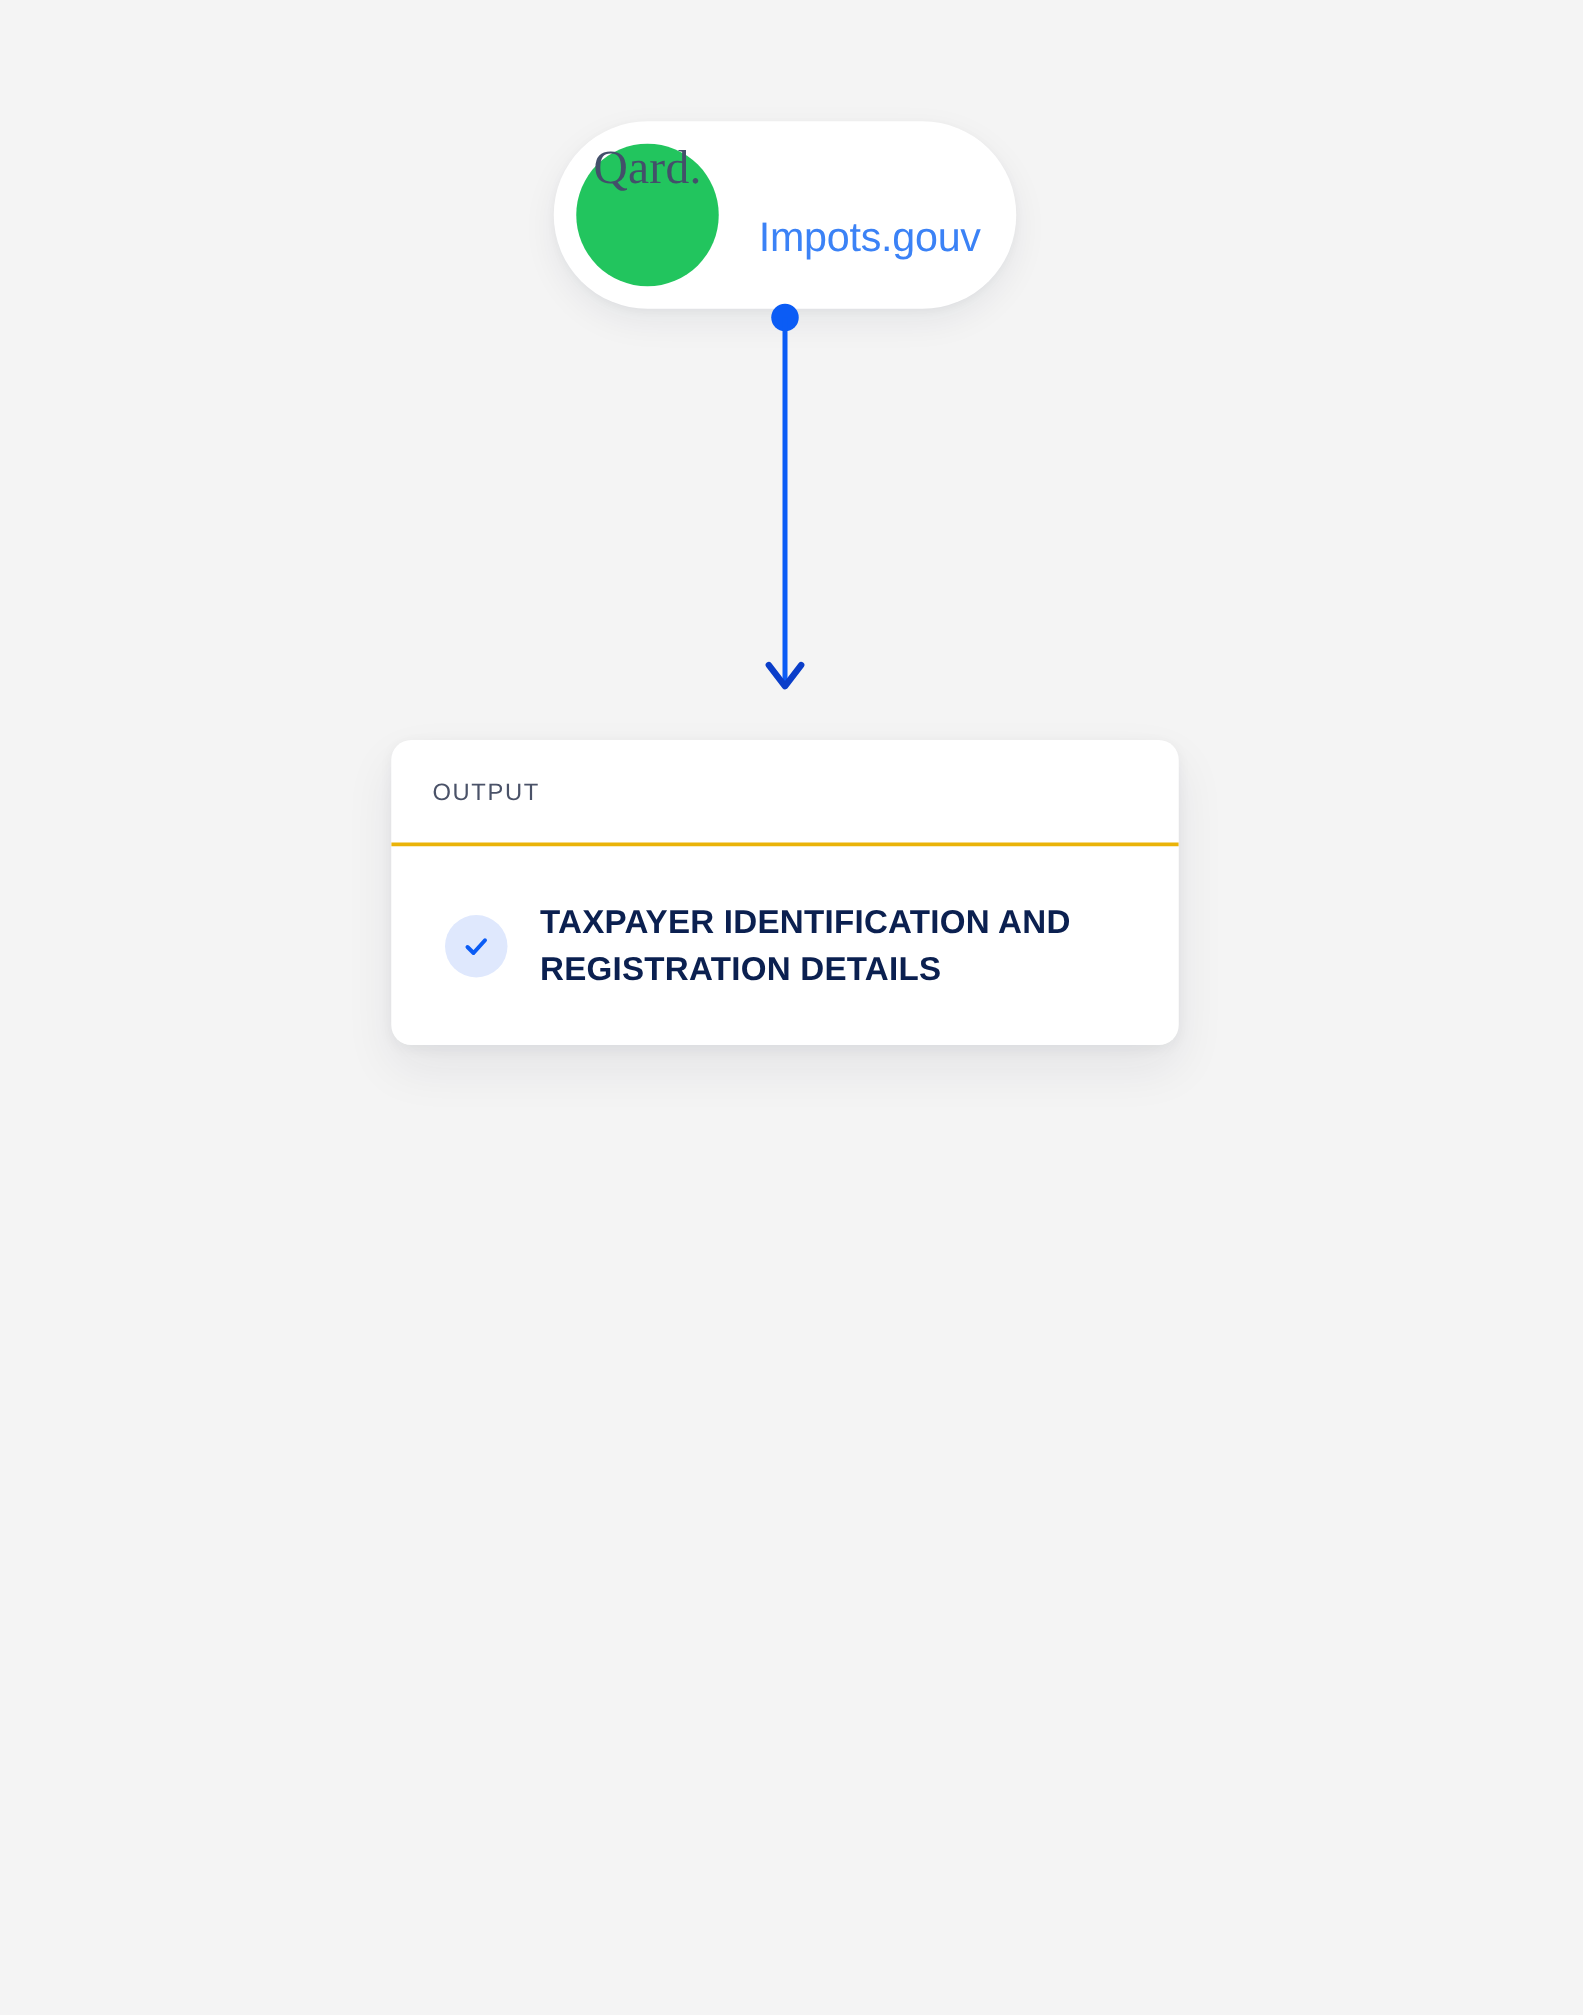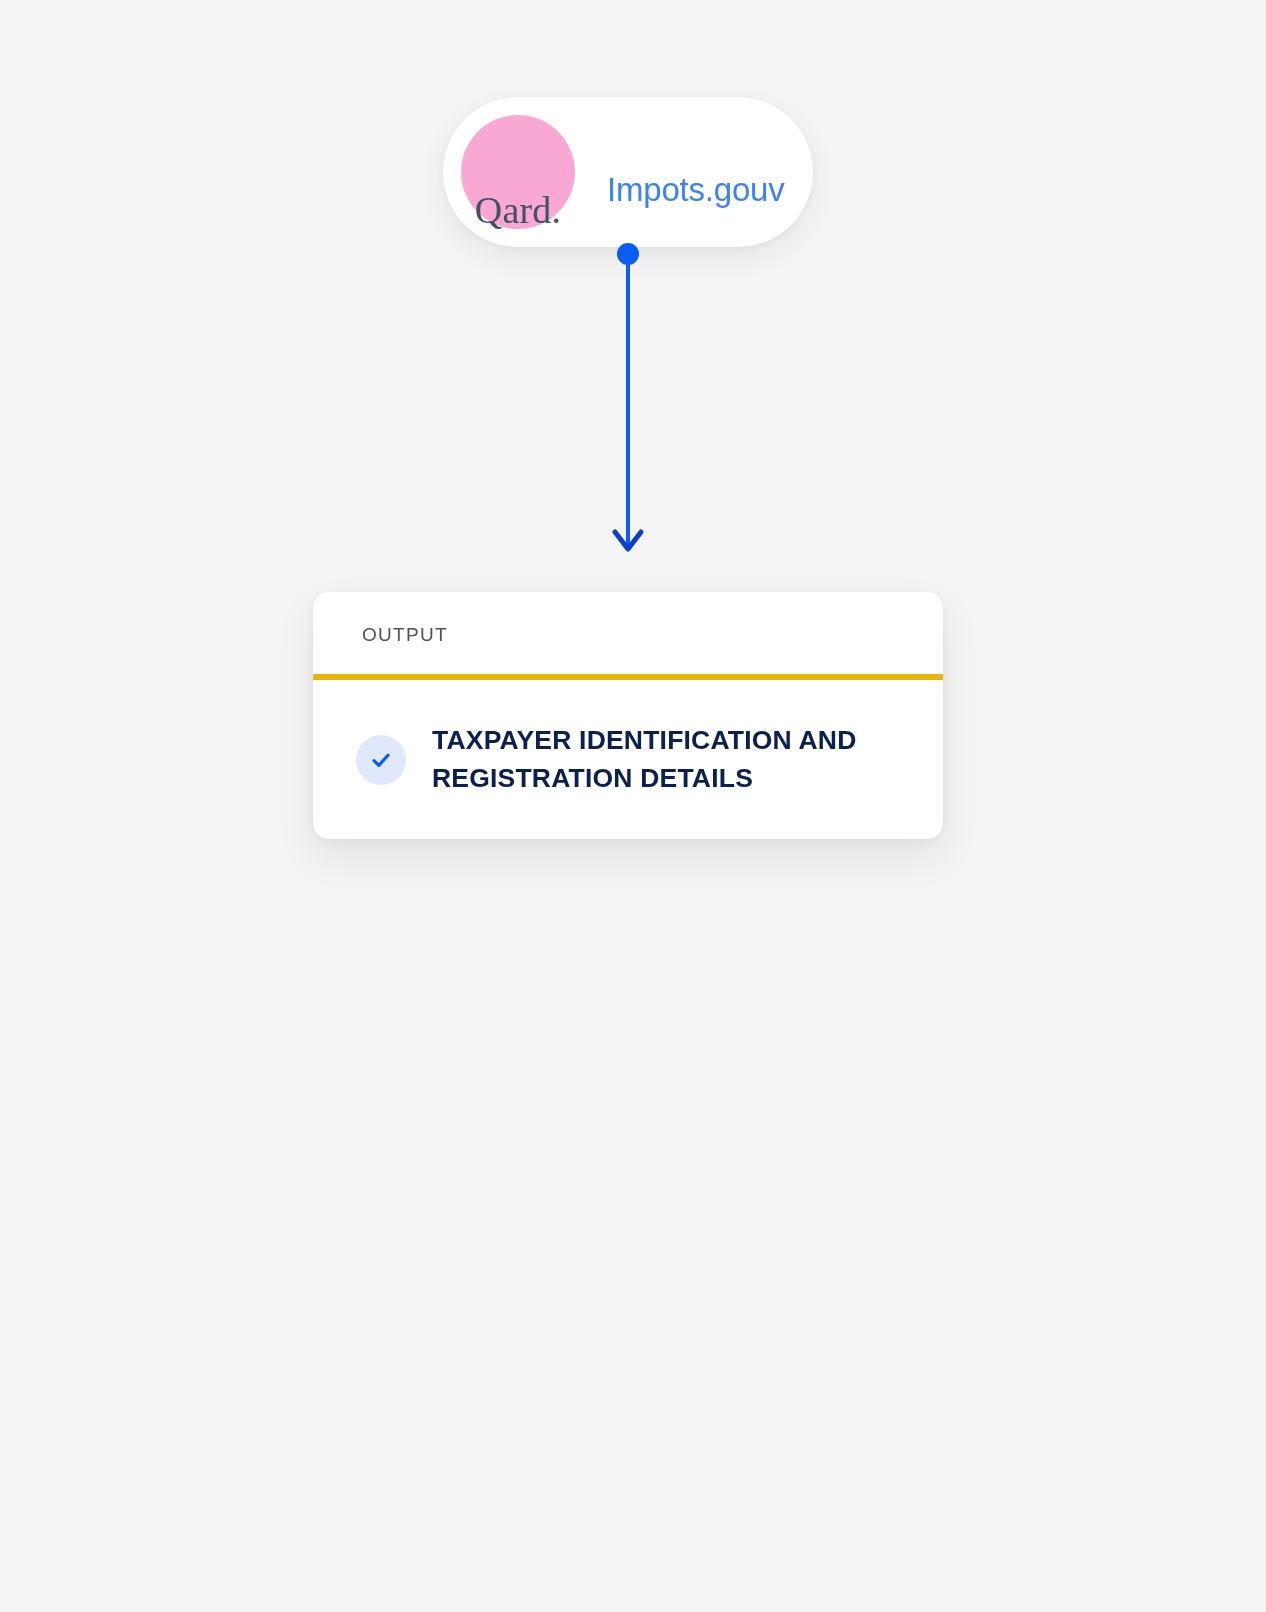--- a/index.html
+++ b/index.html
@@ -32,23 +32,23 @@
     padding-left: 18px;
     box-shadow: 0 10px 28px rgba(20, 30, 60, 0.065),
                 0 2px 8px rgba(20, 30, 60, 0.04);
   }
 
   .logo-badge {
     width: 114px;
     height: 114px;
     min-width: 114px;
     border-radius: 50%;
-    background: #f9a8d4;
+    background: #22c55e;
     display: flex;
-    align-items: flex-end;
+    align-items: flex-start;
     justify-content: center;
   }
 
   .logo-text {
     font-family: "Liberation Serif", "DejaVu Serif", serif;
     font-size: 38px;
     letter-spacing: 0.2px;
     color: #43506a;
     line-height: 1;
   }
@@ -79,22 +79,22 @@
     top: 592px;
     width: 630px;
     background: #ffffff;
     border-radius: 16px;
     box-shadow: 0 18px 40px rgba(23, 33, 60, 0.075),
                 0 3px 10px rgba(23, 33, 60, 0.05);
     overflow: hidden;
   }
 
   .card-header {
-    padding: 32px 0 28px 49px;
-    border-bottom: 6px solid #eab308;
+    padding: 32px 0 28px 33px;
+    border-bottom: 3px solid #eab308;
   }
 
   .card-header-label {
     font-size: 19px;
     font-weight: 500;
     letter-spacing: 1.3px;
     color: #4a5268;
   }
 
   .card-body {

